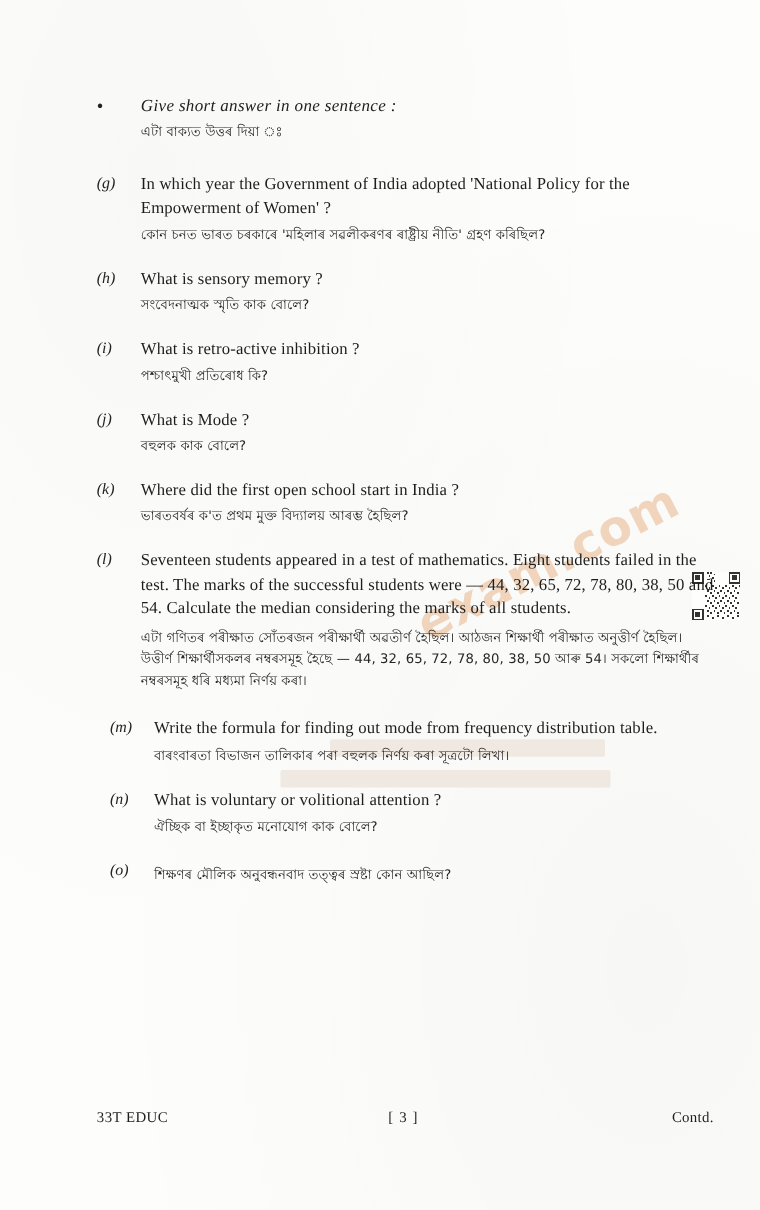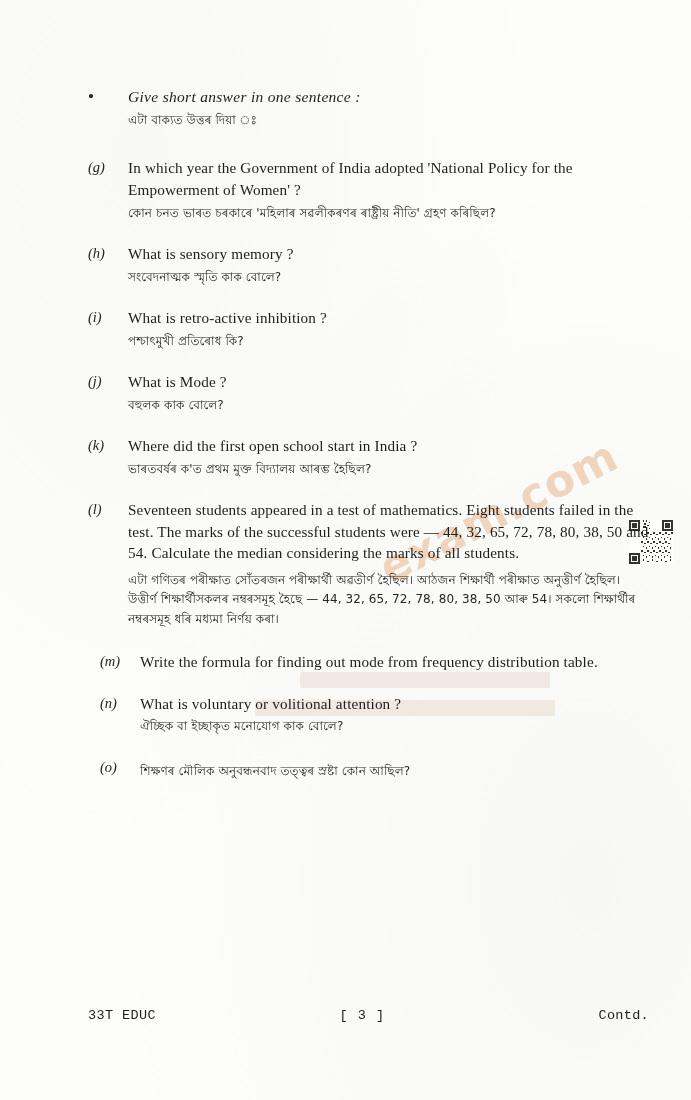--- a/index.html
+++ b/index.html
@@ -115,21 +115,21 @@
 
   
   .footer {
     position: absolute;
     left: 88px;
     right: 42px;
     top: 1008px;
     display: flex;
     align-items: baseline;
     justify-content: space-between;
-    font-family: Liberation Mono, monospace;
+    font-family: Liberation Serif, serif;
     font-size: 13.5px;
     color: #1d1d1d;
   }
   .footer .code { letter-spacing: 0.4px; }
   .footer .pageno { letter-spacing: 1px; margin-left: -30px; }
   .footer .contd { font-style: normal; letter-spacing: 0.3px; }
 </style>
 </head>
 <body>
 
@@ -308,20 +308,21 @@
         <div class="as" style="margin-top:7px;">এটা গণিতৰ পৰীক্ষাত সোঁতৰজন পৰীক্ষাৰ্থী অৱতীৰ্ণ হৈছিল। আঠজন শিক্ষাৰ্থী পৰীক্ষাত অনুত্তীৰ্ণ হৈছিল। উত্তীৰ্ণ শিক্ষাৰ্থীসকলৰ নম্বৰসমূহ হৈছে — 44, 32, 65, 72, 78, 80, 38, 50 আৰু 54। সকলো শিক্ষাৰ্থীৰ নম্বৰসমূহ ধৰি মধ্যমা নিৰ্ণয় কৰা।</div>
       </div>
     </div>
 
     <div style="height:9px"></div>
 
     <div class="q indent-m">
       <div class="marker">(m)</div>
       <div class="body">
         <div class="en">Write the formula for finding out mode from frequency distribution table.</div>
+        <div class="as" style="margin-top:5px;">বাৰংবাৰতা বিভাজন তালিকাৰ পৰা বহুলক নিৰ্ণয় কৰা সূত্ৰটো লিখা।</div>
       </div>
     </div>
 
     <div style="height:7px"></div>
 
     <div class="q indent-m">
       <div class="marker">(n)</div>
       <div class="body">
         <div class="en">What is voluntary or volitional attention ?</div>
         <div class="as">ঐচ্ছিক বা ইচ্ছাকৃত মনোযোগ কাক বোলে?</div>

